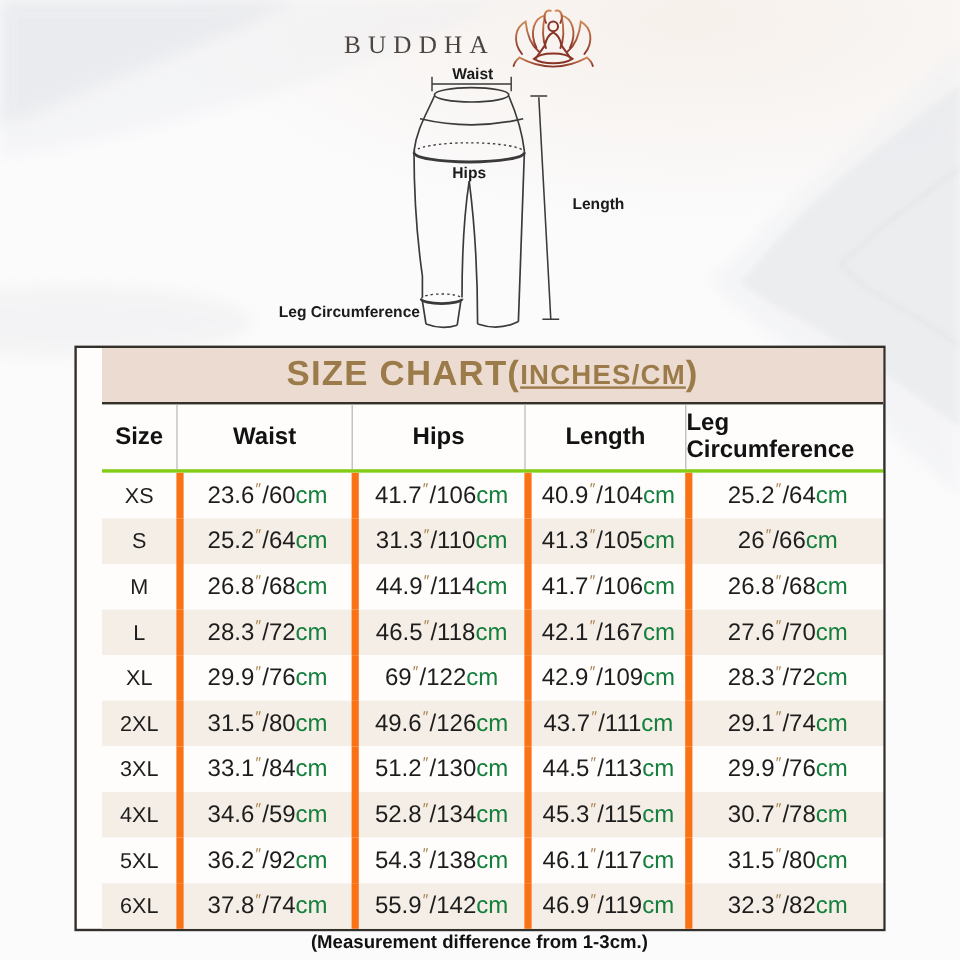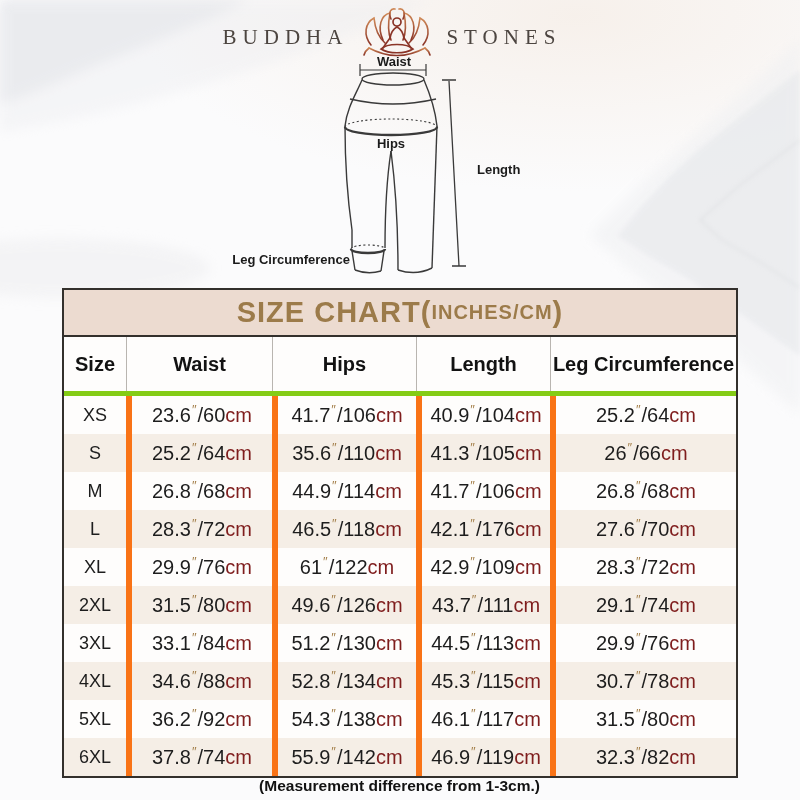--- a/index.html
+++ b/index.html
@@ -15,38 +15,38 @@
   .brand-text { font-family:"Liberation Serif", serif; font-size:21px;
     letter-spacing:6px; color:#4c4540; }
 
   
   .diagram { position:absolute; left:228px; top:52px; z-index:1; }
   .diagram text { font-family:"Liberation Sans", sans-serif; font-weight:bold;
     font-size:13px; fill:#1b1b1b; }
 
   
   .size-table { position:absolute; left:62px; top:288px; width:676px;
-    z-index:2; border:2px solid #33302c; background:#fefdfc; box-sizing:border-box; }
+    z-index:2; border:2px solid #33302c; background:#fefdfc; box-sizing:border-box;padding-left:21px; }
   .table-title { height:45px; background:#ecdbd0; border-bottom:2px solid #33302c;
     display:flex; align-items:center; justify-content:center; color:#9c7b4a; font-weight:bold; }
   .tt-main { font-size:29px; letter-spacing:1px; }
-  .tt-sub  { font-size:20px; letter-spacing:1px; }
+  .tt-sub  { font-size:23px; letter-spacing:1px;text-decoration:underline; }
   .thead, .trow { display:grid; grid-template-columns:62px 146px 144px 134px 1fr; }
-  .thead { height:54px; border-bottom:5px solid #84cc16; }
+  .thead { height:54px; border-bottom:3px solid #84cc16; }
   .th { display:flex; align-items:center; justify-content:center;
     font-weight:bold; font-size:20px; color:#121212; border-left:1px solid #b9b5b0; }
   .th:first-child { border-left:none; }
   .trow { height:38px; background:#fefdfc; }
   .trow.alt { background:#f5eee6; }
   .cell { display:flex; align-items:center; justify-content:center;
     border-left:6px solid #f97316; font-size:20px; color:#1d1d1d; }
   .cell:first-child { border-left:none; font-size:18px; }
   .mark { color:#a5804c; font-size:13px; transform:translateY(-6px); margin:0 1px; }
   .cm-num::before { content:"/"; }
-  .unit { color:#7f1d1d; }
+  .unit { color:#15803d; }
 
   .footnote { position:absolute; top:777px; left:0; right:1px; text-align:center;
     font-weight:bold; font-size:15.5px; color:#121212; z-index:2; }
 </style>
 </head>
 <body>
 
 <svg class="bg" width="800" height="800" viewBox="0 0 800 800">
   <defs>
     <filter id="b1" x="-30%" y="-30%" width="160%" height="160%">
@@ -91,21 +91,20 @@
     </g>
     <g fill="none" stroke="#8a3427" stroke-width="1.7" stroke-linecap="round">
       <circle cx="36" cy="15" r="4"></circle>
       <path d="M36,20 C32,22 30,26 29,31"></path>
       <path d="M36,20 C40,22 42,26 43,31"></path>
       <path d="M29,31 C26,35 24,38 22,41"></path>
       <path d="M43,31 C46,35 48,38 50,41"></path>
       <path d="M20,42 C26,36 46,36 52,42 C44,47 28,47 20,42 Z"></path>
     </g>
   </svg>
-  <span class="brand-text">STONES</span>
 </div>
 
 <div class="diagram">
   <svg width="320" height="232" viewBox="0 0 320 232">
     <g fill="none" stroke="#3a3a3a" stroke-width="1.4">
 
       <path d="M132,18 H198 M132,12 V24 M198,12 V24" stroke-width="1.2"></path>
 
       <ellipse cx="165" cy="27" rx="31" ry="6"></ellipse>
 
@@ -182,21 +181,21 @@
       </div>
       <div class="trow alt">
         <div class="cell">S</div>
         <div class="cell">
           <span class="num">25.2</span>
           <span class="mark">″</span>
           <span class="num cm-num">64</span>
           <span class="unit">cm</span>
         </div>
         <div class="cell">
-          <span class="num">35.6</span>
+          <span class="num">31.3</span>
           <span class="mark">″</span>
           <span class="num cm-num">110</span>
           <span class="unit">cm</span>
         </div>
         <div class="cell">
           <span class="num">41.3</span>
           <span class="mark">″</span>
           <span class="num cm-num">105</span>
           <span class="unit">cm</span>
         </div>
@@ -244,40 +243,40 @@
         </div>
         <div class="cell">
           <span class="num">46.5</span>
           <span class="mark">″</span>
           <span class="num cm-num">118</span>
           <span class="unit">cm</span>
         </div>
         <div class="cell">
           <span class="num">42.1</span>
           <span class="mark">″</span>
-          <span class="num cm-num">176</span>
+          <span class="num cm-num">167</span>
           <span class="unit">cm</span>
         </div>
         <div class="cell">
           <span class="num">27.6</span>
           <span class="mark">″</span>
           <span class="num cm-num">70</span>
           <span class="unit">cm</span>
         </div>
       </div>
       <div class="trow">
         <div class="cell">XL</div>
         <div class="cell">
           <span class="num">29.9</span>
           <span class="mark">″</span>
           <span class="num cm-num">76</span>
           <span class="unit">cm</span>
         </div>
         <div class="cell">
-          <span class="num">61</span>
+          <span class="num">69</span>
           <span class="mark">″</span>
           <span class="num cm-num">122</span>
           <span class="unit">cm</span>
         </div>
         <div class="cell">
           <span class="num">42.9</span>
           <span class="mark">″</span>
           <span class="num cm-num">109</span>
           <span class="unit">cm</span>
         </div>
@@ -340,21 +339,21 @@
           <span class="mark">″</span>
           <span class="num cm-num">76</span>
           <span class="unit">cm</span>
         </div>
       </div>
       <div class="trow alt">
         <div class="cell">4XL</div>
         <div class="cell">
           <span class="num">34.6</span>
           <span class="mark">″</span>
-          <span class="num cm-num">88</span>
+          <span class="num cm-num">59</span>
           <span class="unit">cm</span>
         </div>
         <div class="cell">
           <span class="num">52.8</span>
           <span class="mark">″</span>
           <span class="num cm-num">134</span>
           <span class="unit">cm</span>
         </div>
         <div class="cell">
           <span class="num">45.3</span>

